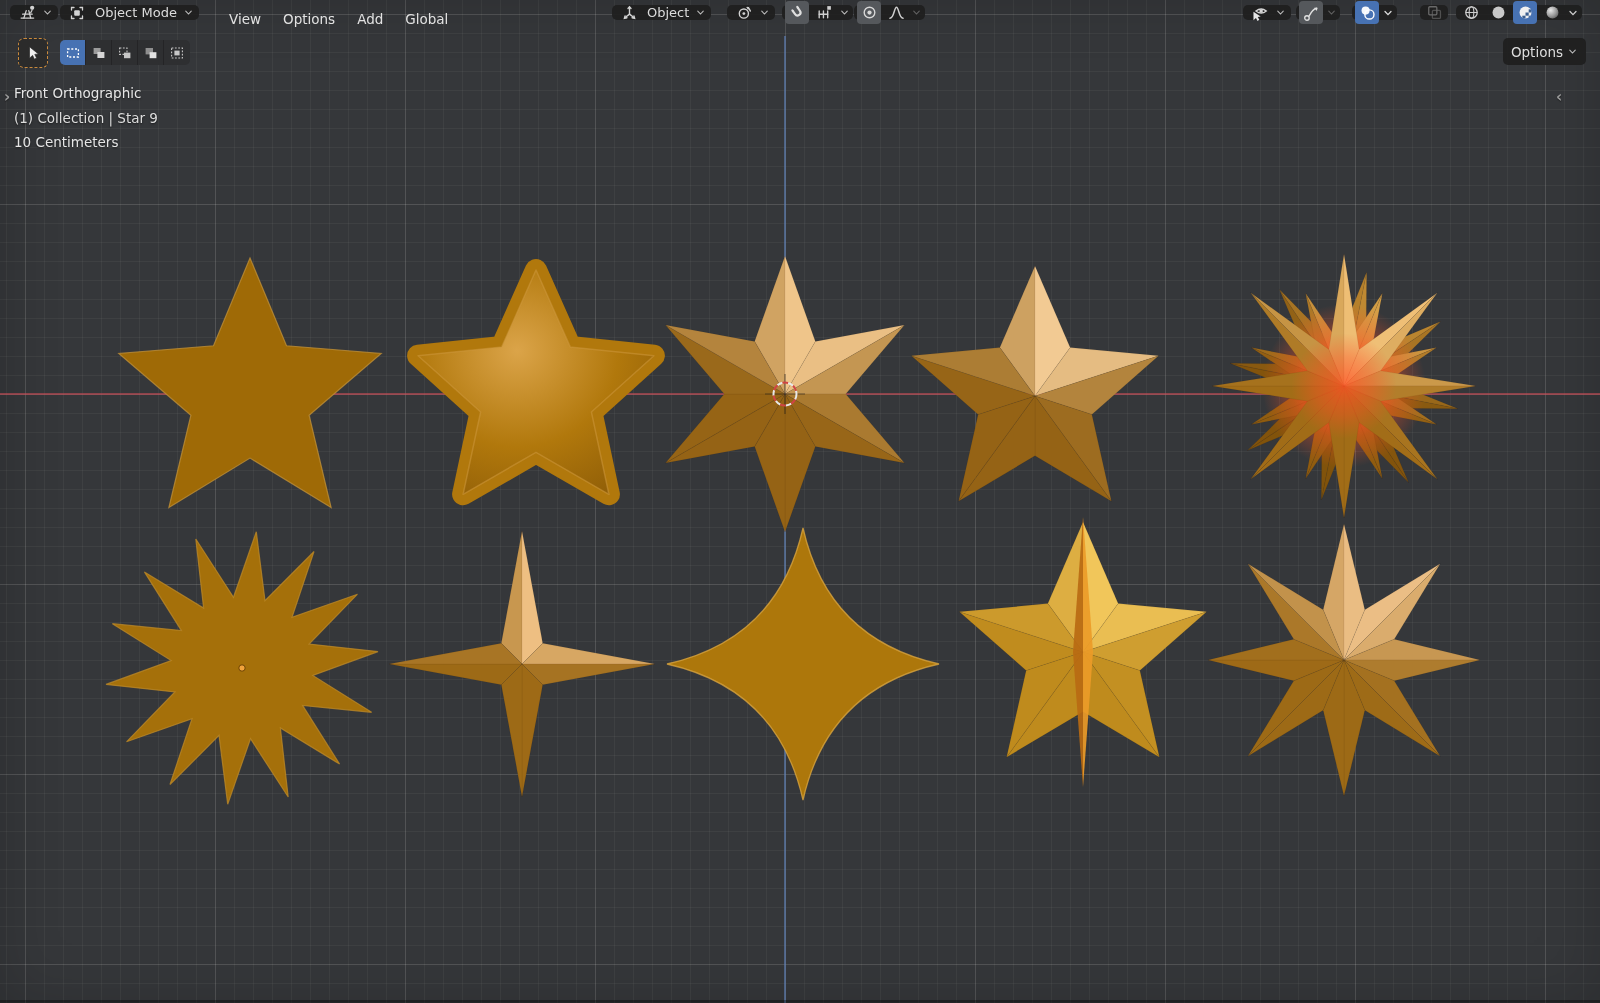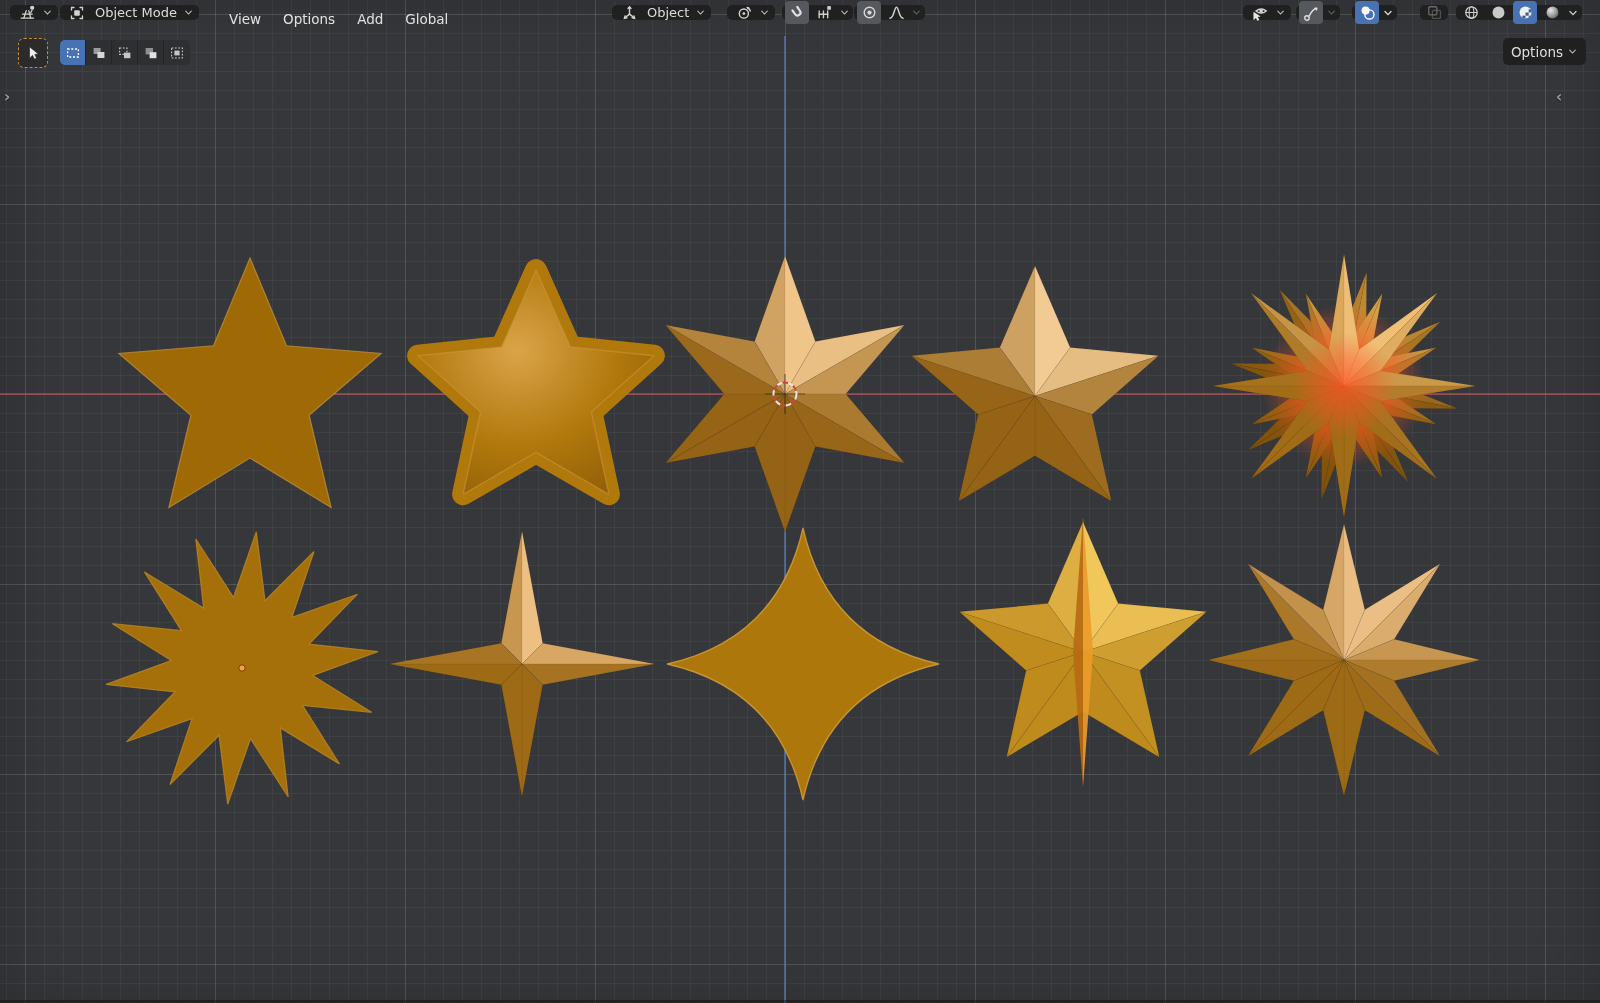--- a/index.html
+++ b/index.html
@@ -497,18 +497,23 @@
 
   <div class="options-pill">
     <span>Options</span>
     <span>
       <svg class="icon" width="11" height="11" viewBox="0 0 16 16">
           <path d="M4 6 L8 10.2 L12 6" stroke="#bbb" stroke-width="1.6" fill="none" stroke-linecap="round"></path>
         </svg>
     </span>
   </div>
 
+  <div class="overlay-text">
+    <div>Front Orthographic</div>
+    <div class="l2">(1) Collection | Star 9</div>
+    <div>10 Centimeters</div>
+  </div>
 
   <div class="edge-toggle" id="edge-left">›</div>
   <div class="edge-toggle" id="edge-right">‹</div>
 
   <div class="bottom-shade"></div>
 </div>
 
 </body></html>

